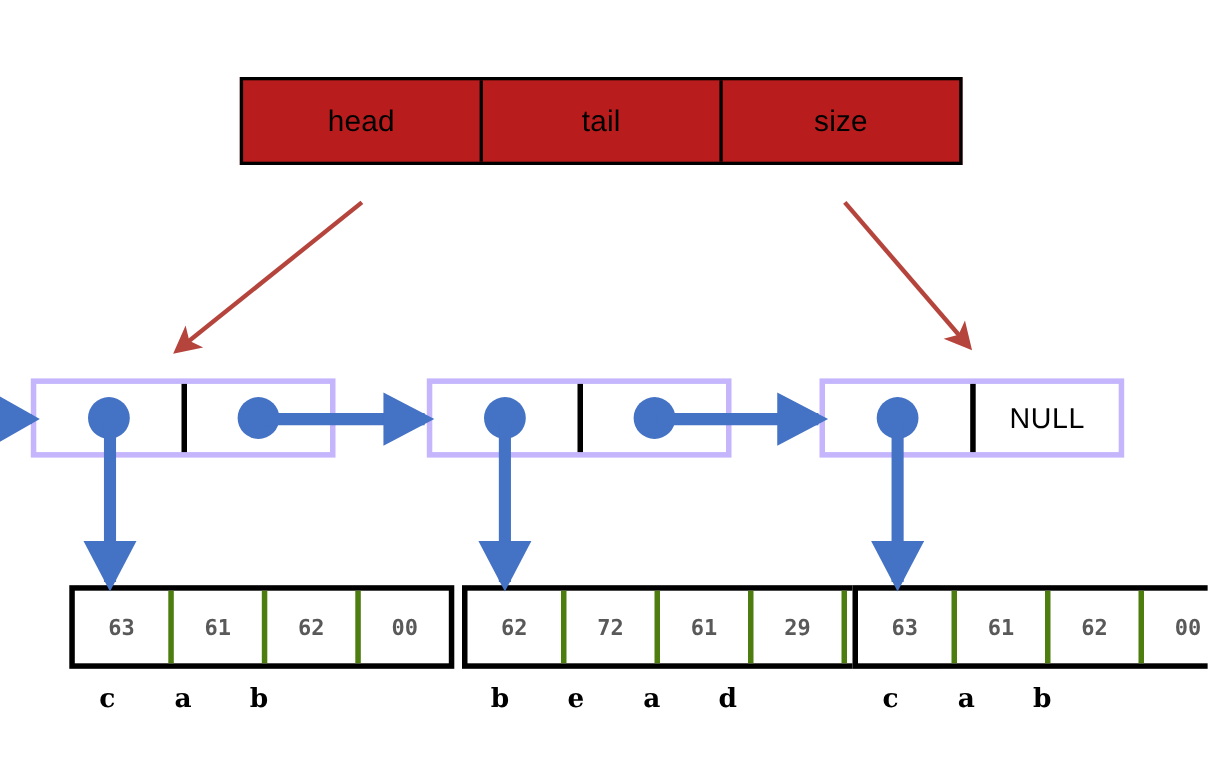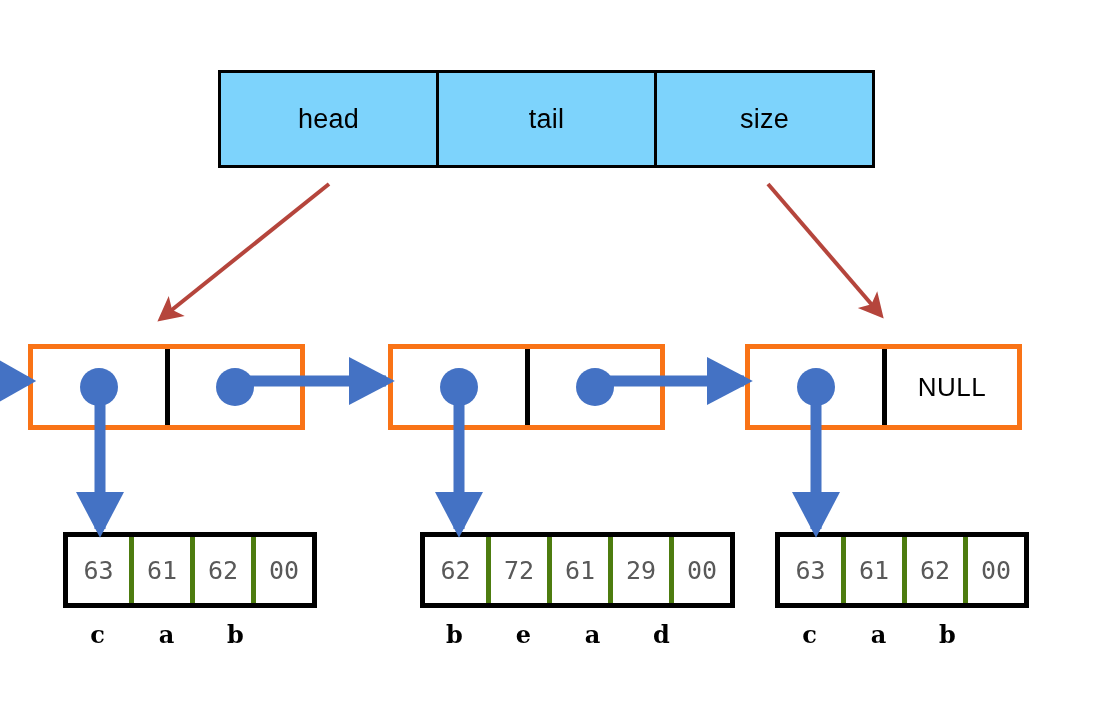--- a/index.html
+++ b/index.html
@@ -19,48 +19,48 @@
     background: #ffffff;
     overflow: hidden;
   }
 
   
   .struct-box {
     position: absolute;
     left: 218px;
     top: 70px;
     width: 657px;
-    height: 98px;
+    height: 80px;
     display: flex;
     border: 3px solid #000000;
     box-sizing: border-box;
-    background: #7dd3fc;
+    background: #b91c1c;
   }
   .struct-cell {
     flex: 1 1 0;
     display: flex;
     align-items: center;
     justify-content: center;
     font-size: 27px;
     color: #000000;
     letter-spacing: 0.2px;
     box-sizing: border-box;
   }
   .struct-cell + .struct-cell {
     border-left: 3px solid #000000;
   }
 
   
   .node-box {
     position: absolute;
     top: 344px;
     width: 277px;
-    height: 86px;
-    display: flex;
-    border: 5px solid #f97316;
+    height: 72px;
+    display: flex;
+    border: 5px solid #c4b5fd;
     box-sizing: border-box;
     background: #ffffff;
     z-index: 4;
   }
   .node-cell {
     position: relative;
     box-sizing: border-box;
     display: flex;
     align-items: center;
     justify-content: center;
@@ -91,28 +91,29 @@
     position: absolute;
     top: 532px;
     height: 76px;
     display: flex;
     border: 5px solid #000000;
     box-sizing: border-box;
     background: #ffffff;
     z-index: 5;
   }
   .byte-cell {
-    width: 61px;
+    width: 85px;
     display: flex;
     align-items: center;
     justify-content: center;
     font-family: "DejaVu Sans Mono", monospace;
-    font-size: 25px;
+    font-size: 20px;
     color: #595959;
     box-sizing: border-box;
+    font-weight: bold;
   }
   .byte-cell + .byte-cell {
     border-left: 5px solid #4d7c0f;
   }
 
   
   .char-row {
     position: absolute;
     top: 620px;
     height: 34px;

